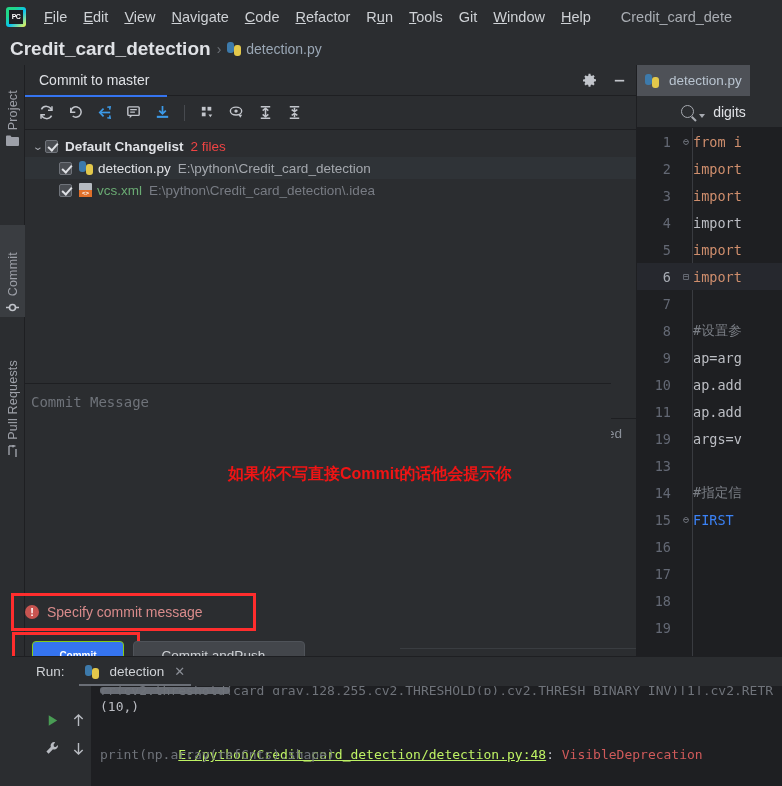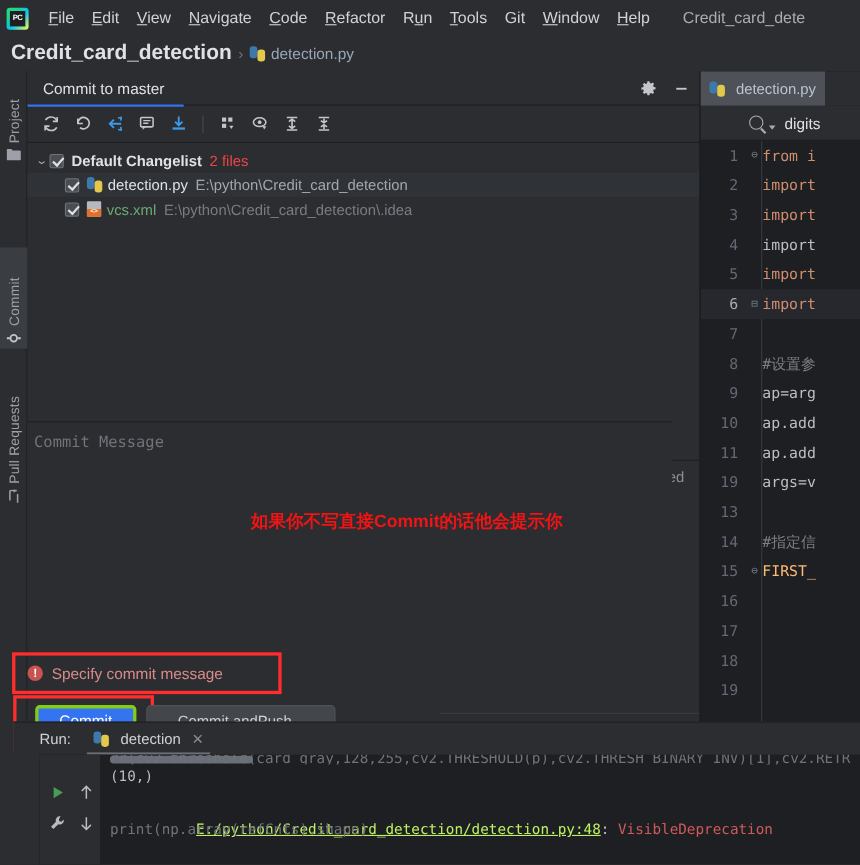--- a/index.html
+++ b/index.html
@@ -189,22 +189,22 @@
     text-align: center; margin-right: 8px; flex: 0 0 auto;
   }
   .err-txt { font-size: 14px; color: #d98b8b; white-space: nowrap; }
 
   .btn-box {
     position: absolute; left: 12px; top: 632px; width: 128px; height: 52px;
     border: 3px solid #ff2d2d;
   }
   .btn-commit {
     position: absolute; left: 32px; top: 641px; width: 92px; height: 28px;
-    background: #3574f0; border: 3px solid #84cc16; border-radius: 4px;
-    color: #fff; font-size: 14px; font-weight: normal;
+    background: #3574f0; border: 1px solid #84cc16; border-radius: 4px;
+    color: #fff; font-size: 10px; font-weight: bold;
     display: flex; align-items: center; justify-content: center;
   }
   .btn-push {
     position: absolute; left: 133px; top: 641px; width: 172px; height: 28px;
     background: #43464b; border: 1px solid #4f5359; border-radius: 4px;
     color: #cfd2d6; font-size: 13.5px;
     display: flex; align-items: center; justify-content: center;
   }
   .btn-push u { text-decoration: underline; }
   .btn-commit u { text-decoration: underline; }
@@ -251,21 +251,21 @@
   }
   .gutter.hl-n { color: #a9adb5; }
   .fold {
     width: 14px; text-align: center; color: #7a7f89; font-size: 10px; flex: 0 0 auto;
   }
   .code-txt { white-space: pre; overflow: hidden; }
   .k-kw { color: #cf8e6d; }
   .k-plain { color: #bcbec4; }
   .k-cmt { color: #7a7e85; }
   .k-ident { color: #bcbec4; }
-  .k-const { color: #fdba74; }
+  .k-const { color: #3b82f6; }
   .code-vline {
     position: absolute; left: 55px; top: 0; bottom: 0; width: 1px; background: #393b40;
   }
   .ed-hscroll {
     position: absolute; left: 82px; bottom: 6px; width: 58px; height: 6px;
     background: #5b5e63; border-radius: 3px;
   }
 
   
   .run-panel {

